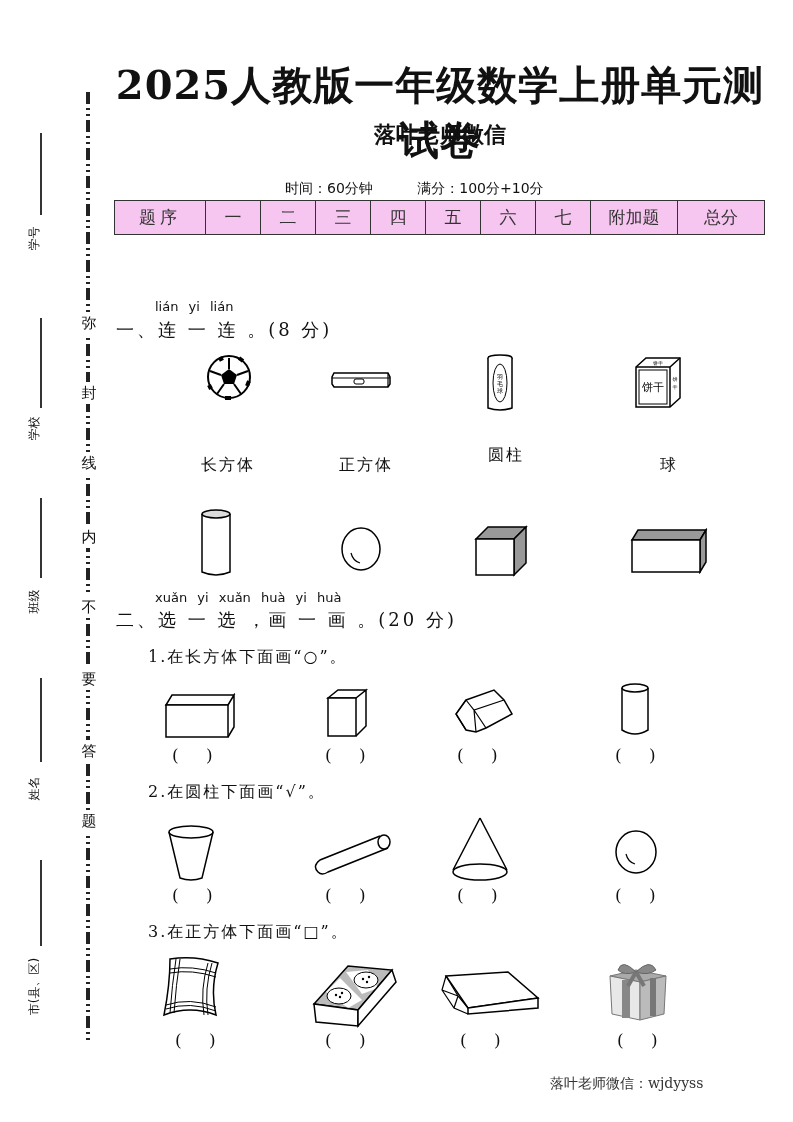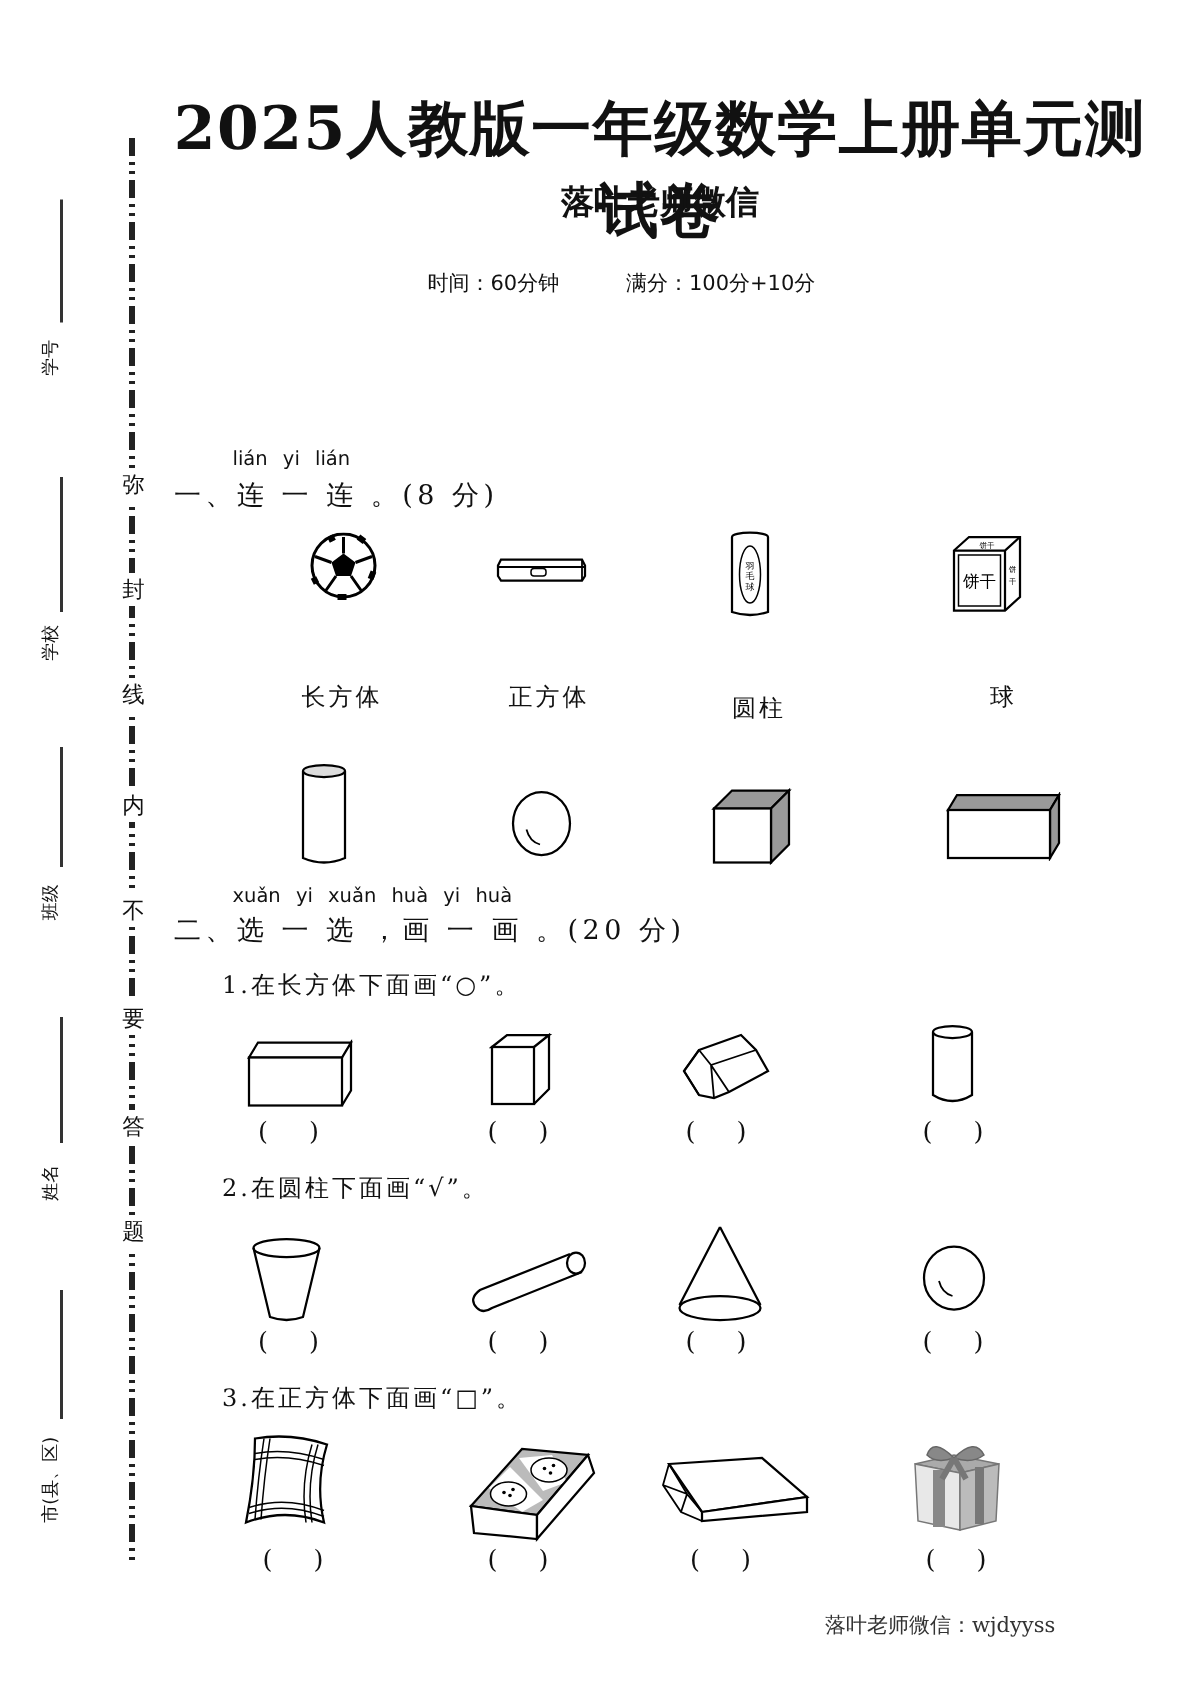--- a/index.html
+++ b/index.html
@@ -54,20 +54,32 @@
 
 <div class="title">2025人教版一年级数学上册单元测试卷</div>
 <div class="subtitle">落叶老师微信</div>
 <div class="meta">
   <span>时间：60分钟</span>
   <span>满分：100分+10分</span>
 </div>
 
 <table class="score">
   <tbody>
+      <tr class="head">
+    <td class="rowhead">题序</td>
+    <td style="width:52px">一</td>
+    <td style="width:52px">二</td>
+    <td style="width:52px">三</td>
+    <td style="width:52px">四</td>
+    <td style="width:52px">五</td>
+    <td style="width:52px">六</td>
+    <td style="width:52px">七</td>
+    <td style="width:84px">附加题</td>
+    <td style="width:84px">总分</td>
+  </tr>
 </tbody>
   </table>
 
 <div class="pinyin" style="left:155px;top:299px">lián yi lián</div>
 <div class="qtitle" style="left:116px;top:318px">一、连 一 连 。(8 分)</div>
 
 <svg class="fig" style="left:205px;top:355px" width="50" height="46">
   <ellipse cx="24" cy="22" rx="21" ry="21" fill="#fff" stroke="#000" stroke-width="2"></ellipse>
   <polygon points="24,14 32,20 29,29 19,29 16,20" fill="#000"></polygon>
   <path d="M24 14 L24 3 M32 20 L43 16 M29 29 L36 39 M19 29 L12 39 M16 20 L5 16" stroke="#000" stroke-width="2"></path>
@@ -91,21 +103,21 @@
   <path d="M2 12 L36 12 L46 3 M36 12 L36 52" stroke="#000" stroke-width="1.5" fill="none"></path>
   <rect x="5" y="15" width="28" height="34" fill="#fff" stroke="#000"></rect>
   <text x="19" y="36" font-size="11" text-anchor="middle" fill="#000">饼干</text>
   <text x="24" y="10" font-size="5" text-anchor="middle" fill="#000">饼干</text>
   <text x="41" y="26" font-size="5" text-anchor="middle" fill="#000">饼</text>
   <text x="41" y="34" font-size="5" text-anchor="middle" fill="#000">干</text>
 </svg>
 
 <div class="label1" style="left:201px;top:455px">长方体</div>
 <div class="label1" style="left:339px;top:455px">正方体</div>
-<div class="label1" style="left:488px;top:462px">圆柱</div>
+<div class="label1" style="left:488px;top:445px">圆柱</div>
 <div class="label1" style="left:660px;top:455px">球</div>
 
 <svg class="fig" style="left:196px;top:508px" width="40" height="72">
   <ellipse cx="20" cy="6" rx="14" ry="4" fill="#ddd" stroke="#000" stroke-width="1.5"></ellipse>
   <path d="M6 6 L6 64 Q20 70 34 64 L34 6" fill="none" stroke="#000" stroke-width="1.5"></path>
 </svg>
 <svg class="fig" style="left:338px;top:525px" width="46" height="50">
   <ellipse cx="23" cy="24" rx="19" ry="21" fill="#fff" stroke="#000" stroke-width="1.5"></ellipse>
   <path d="M13 28 Q15 36 22 38" stroke="#000" fill="none" stroke-width="1.2"></path>
 </svg>

